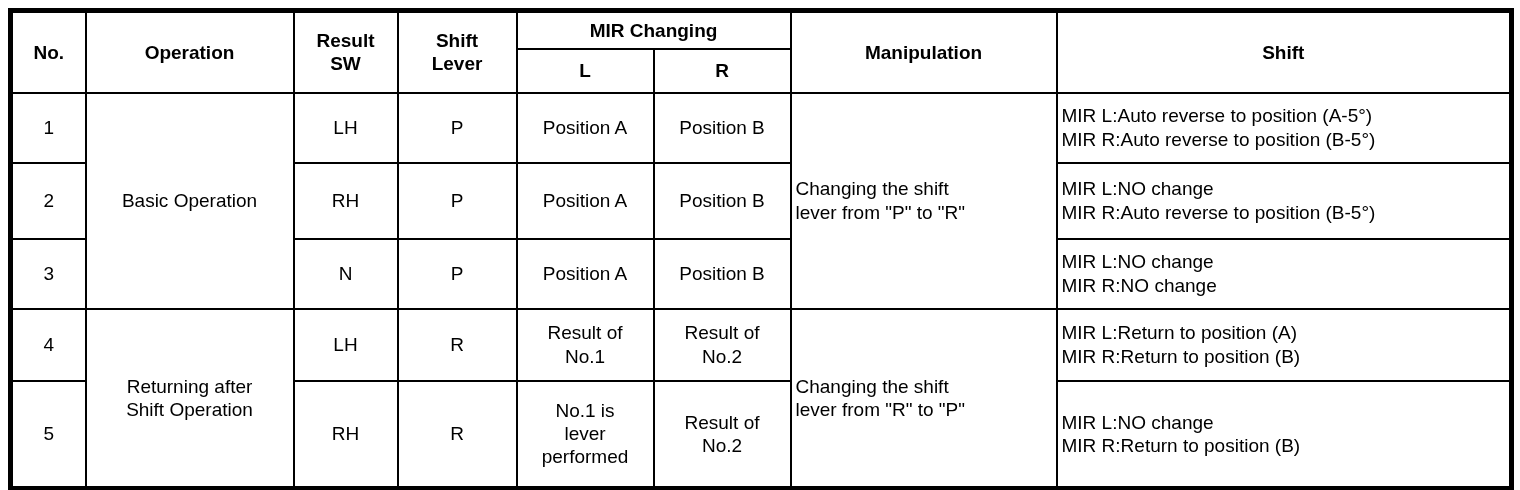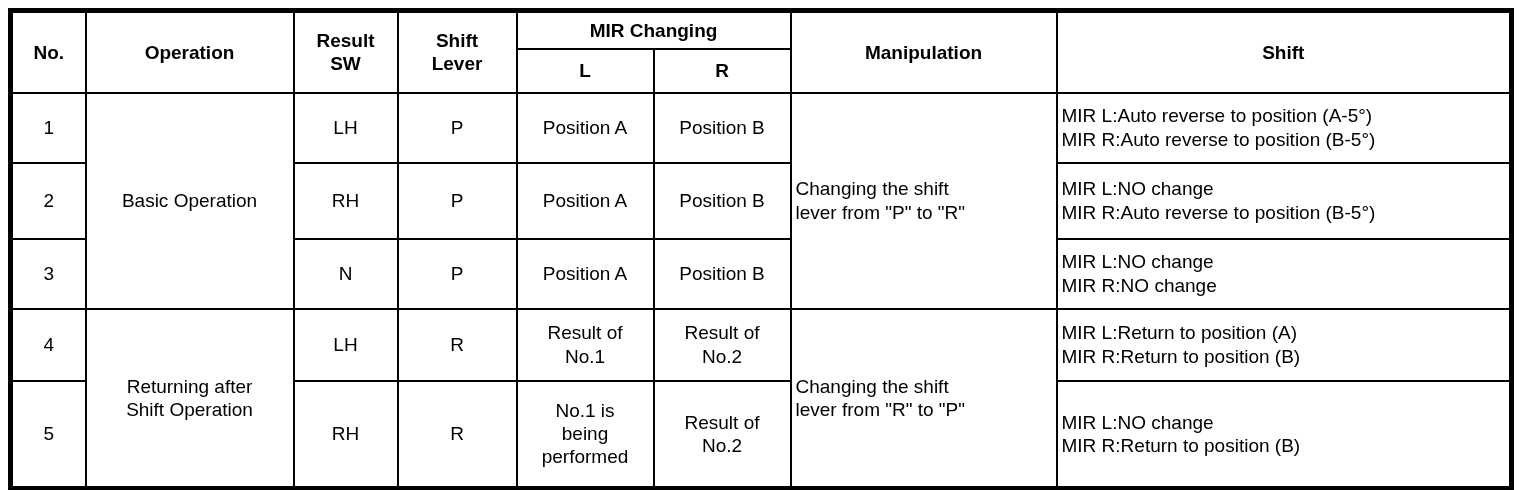--- a/index.html
+++ b/index.html
@@ -125,21 +125,21 @@
 lever from "R" to "P"</td>
       <td class="left-cell">MIR L:Return to position (A)
 MIR R:Return to position (B)</td>
     </tr>
 
     <tr style="height:108px">
       <td>5</td>
       <td>RH</td>
       <td>R</td>
       <td>No.1 is
-being
+lever
 performed</td>
       <td>Result of
 No.2</td>
       <td class="left-cell">MIR L:NO change
 MIR R:Return to position (B)</td>
     </tr>
   </tbody>
     </table>
 </div>
 

